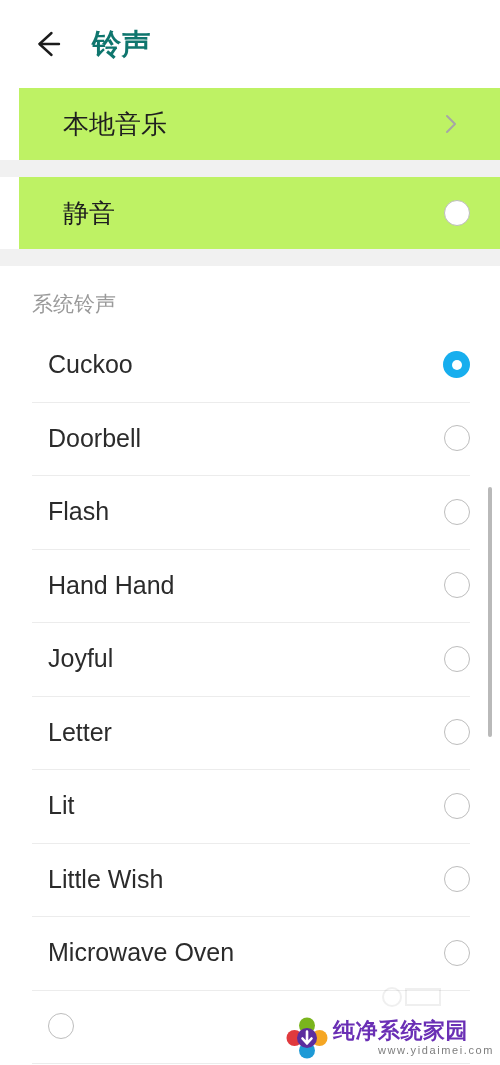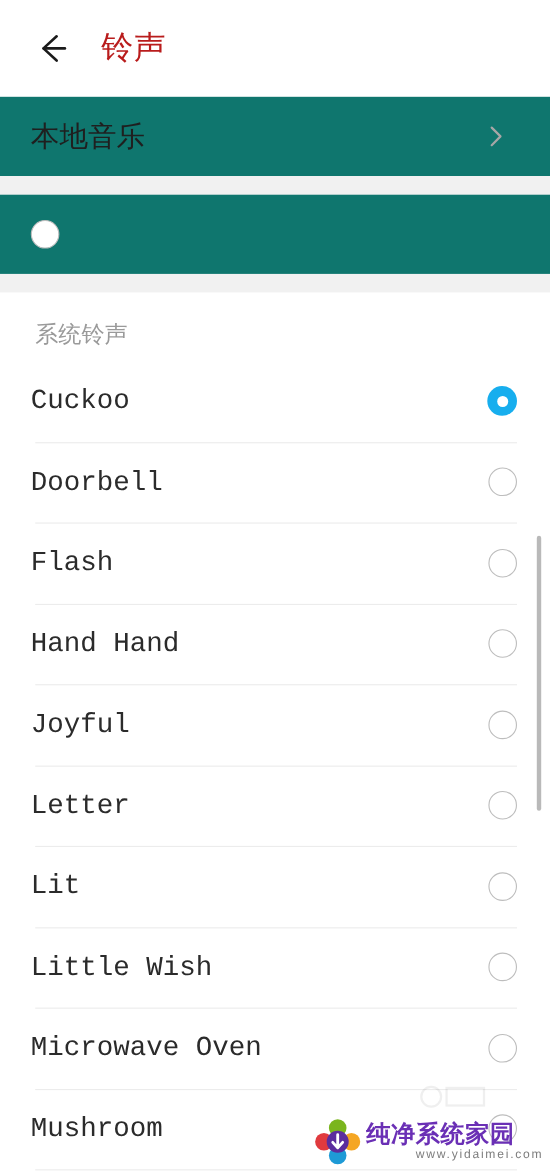--- a/index.html
+++ b/index.html
@@ -38,36 +38,37 @@
     height: 34px;
     display: flex;
     align-items: center;
     justify-content: center;
     flex: none;
     cursor: pointer;
   }
   .back-arrow svg { display: block; }
   .header-title {
     font-size: 29px;
-    color: #b91c1c;
-    font-weight: 400;
+    color: #0f766e;
+    font-weight: 700;
     margin-left: 28px;
     letter-spacing: 0.5px;
     line-height: 1;
   }
 
   
   .row {
     height: 72px;
     display: flex;
     align-items: center;
-    padding: 0 30px 0 28px;
-    box-sizing: border-box;
-    background: #0f766e;
-    position: relative;
+    padding: 0 30px 0 44px;
+    box-sizing: border-box;
+    background: #bef264;
+    position: relative;
+    margin-left: 19px;
   }
   .row-label {
     font-size: 25px;
     color: #2b2b2b;
     font-weight: 400;
     flex: 1 1 auto;
     white-space: nowrap;
     overflow: hidden;
   }
   .row-label.cn {
@@ -107,26 +108,25 @@
     color: #9a9a9a;
     font-weight: 400;
   }
 
   
   .list { background: #ffffff; }
   .list-item {
     height: 73.5px;
     display: flex;
     align-items: center;
-    padding: 0 30px 0 28px;
+    padding: 0 30px 0 48px;
     box-sizing: border-box;
     position: relative;
     background: #ffffff;
     cursor: pointer;
-    font-family: Liberation Mono, monospace;
   }
   .list-item + .list-item::before,
   .list-item.has-divider::before {
     content: "";
     position: absolute;
     left: 32px;
     right: 30px;
     top: 0;
     height: 1px;
     background: #ececec;
@@ -248,20 +248,21 @@
     <div class="chevron">
       <svg width="20" height="22" viewBox="0 0 20 22" aria-hidden="true">
         <path d="M6 3 L14 11 L6 19" fill="none" stroke="#a6a6a6" stroke-width="2" stroke-linecap="round" stroke-linejoin="round"></path>
       </svg>
     </div>
   </div>
 
   <div class="band"></div>
 
   <div class="row">
+    <div class="row-label cn">静音</div>
     <div class="radio"></div>
   </div>
 
   <div class="band"></div>
 
   <div class="section-header">
     <span class="section-header-text">系统铃声</span>
   </div>
 
   <div class="list" id="ringtone-list">
@@ -295,21 +296,20 @@
       </div>
       <div class="list-item">
         <div class="item-label">Little Wish</div>
         <div class="radio"></div>
       </div>
       <div class="list-item">
         <div class="item-label">Microwave Oven</div>
         <div class="radio"></div>
       </div>
       <div class="list-item">
-        <div class="item-label">Mushroom</div>
         <div class="radio"></div>
       </div>
       <div class="list-item"></div>
     </div>
 
   <div class="scrollbar-track"></div>
 
   <div class="ghost-mark">
     <svg width="70" height="26" viewBox="0 0 70 26" aria-hidden="true">
       <circle cx="14" cy="13" r="9" fill="none" stroke="#555" stroke-width="2"></circle>

